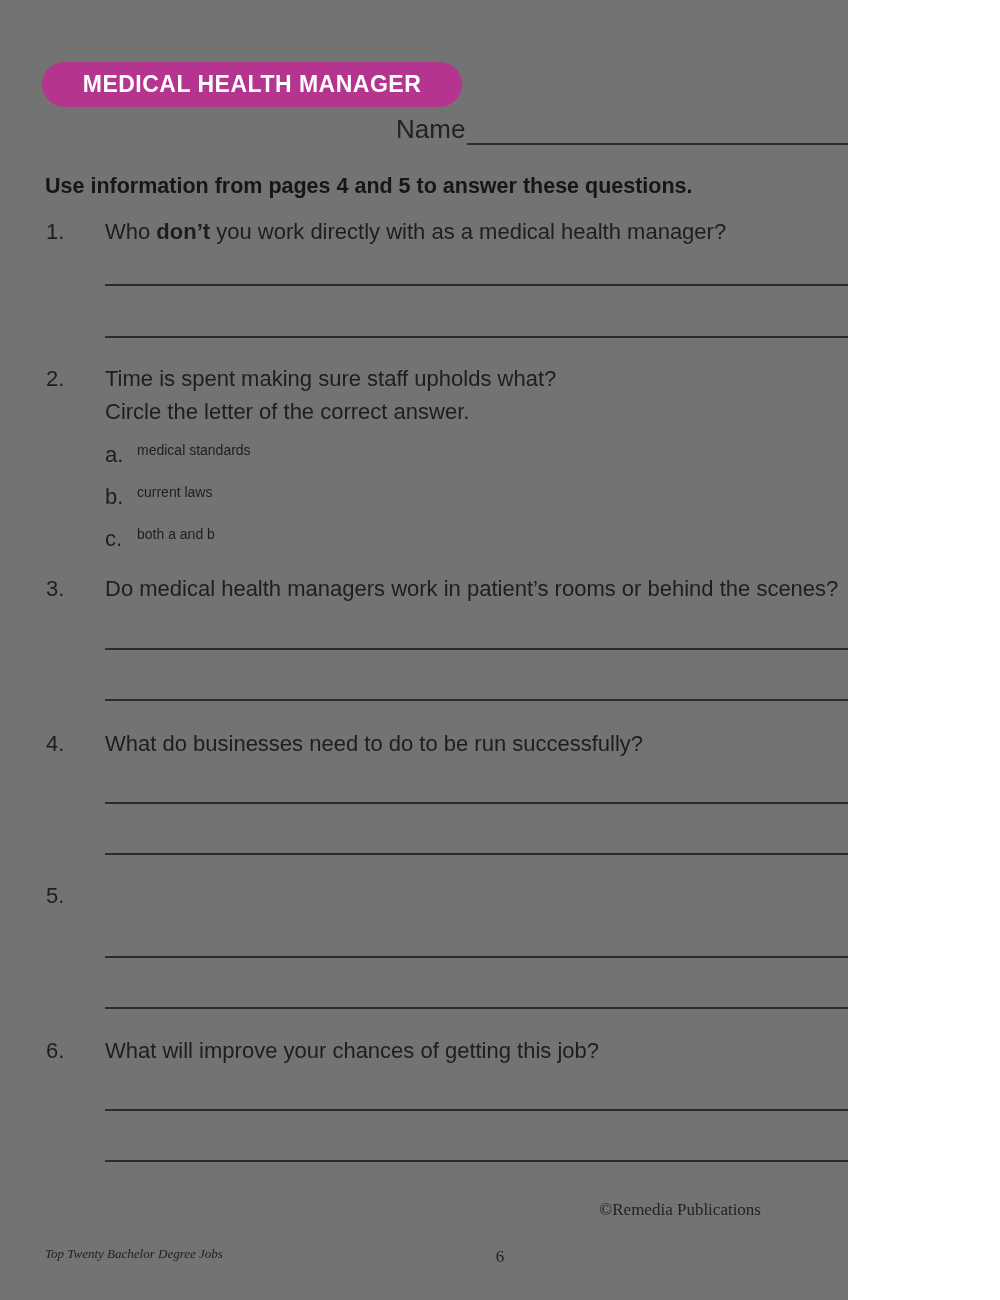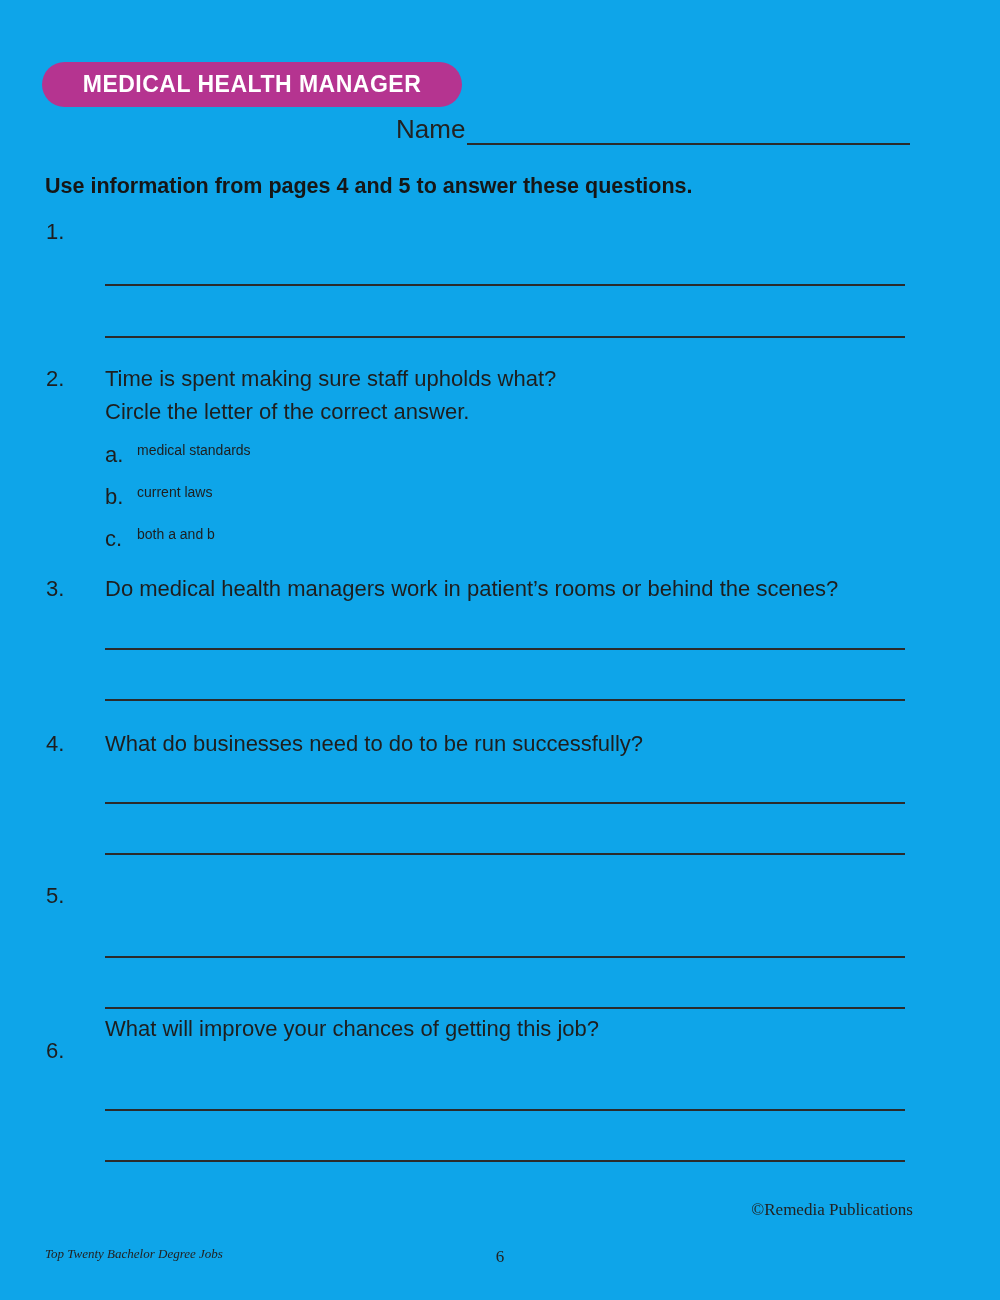--- a/index.html
+++ b/index.html
@@ -2,23 +2,23 @@
 <html><head>
 <meta charset="utf-8">
 <style>
   html, body {
     margin: 0;
     padding: 0;
     background: #ffffff;
   }
   .page {
     position: relative;
-    width: 1000px;
+    width: 848px;
     height: 1300px;
-    background: #0ea5e9;
+    background: #737373;
     font-family: "Liberation Sans", sans-serif;
     color: #1e1e1e;
     overflow: hidden;
   }
 
   
   .badge {
     position: absolute;
     left: 42px;
     top: 62px;
@@ -135,20 +135,21 @@
   <div class="badge">
     <span class="badge-label">MEDICAL HEALTH MANAGER</span>
   </div>
 
   <span class="name-label">Name</span>
   <div class="name-line"></div>
 
   <div class="instruction" style="top:174px;">Use information from pages 4 and 5 to answer these questions.</div>
 
   <div class="qnum" style="top:219px;">1.</div>
+  <div class="qtext" style="top:219px;"><span>Who </span><b>don’t</b><span> you work directly with as a medical health manager?</span></div>
   <div class="rule" style="top:284px;"></div>
   <div class="rule" style="top:336px;"></div>
 
   <div class="qnum" style="top:366px;">2.</div>
   <div class="qtext" style="top:399px;">Circle the letter of the correct answer.</div>
   <div class="qtext" style="top:366px;">Time is spent making sure staff upholds what?</div>
   <div class="opt-letter" style="top:442px;">a.</div>
   <div class="opt-text" style="top:442px;">medical standards</div>
   <div class="opt-letter" style="top:484px;">b.</div>
   <div class="opt-text" style="top:484px;">current laws</div>
@@ -163,21 +164,21 @@
   <div class="qnum" style="top:731px;">4.</div>
   <div class="qtext" style="top:731px;">What do businesses need to do to be run successfully?</div>
   <div class="rule" style="top:802px;"></div>
   <div class="rule" style="top:853px;"></div>
 
   <div class="qnum" style="top:883px;">5.</div>
   <div class="rule" style="top:956px;"></div>
   <div class="rule" style="top:1007px;"></div>
 
   <div class="qnum" style="top:1038px;">6.</div>
-  <div class="qtext" style="top:1016px;">What will improve your chances of getting this job?</div>
+  <div class="qtext" style="top:1038px;">What will improve your chances of getting this job?</div>
   <div class="rule" style="top:1109px;"></div>
   <div class="rule" style="top:1160px;"></div>
 
   <div class="footer-left">Top Twenty Bachelor Degree Jobs</div>
   <div class="footer-center">6</div>
   <div class="footer-right">©Remedia Publications</div>
 
 </div>
 
 </body></html>

